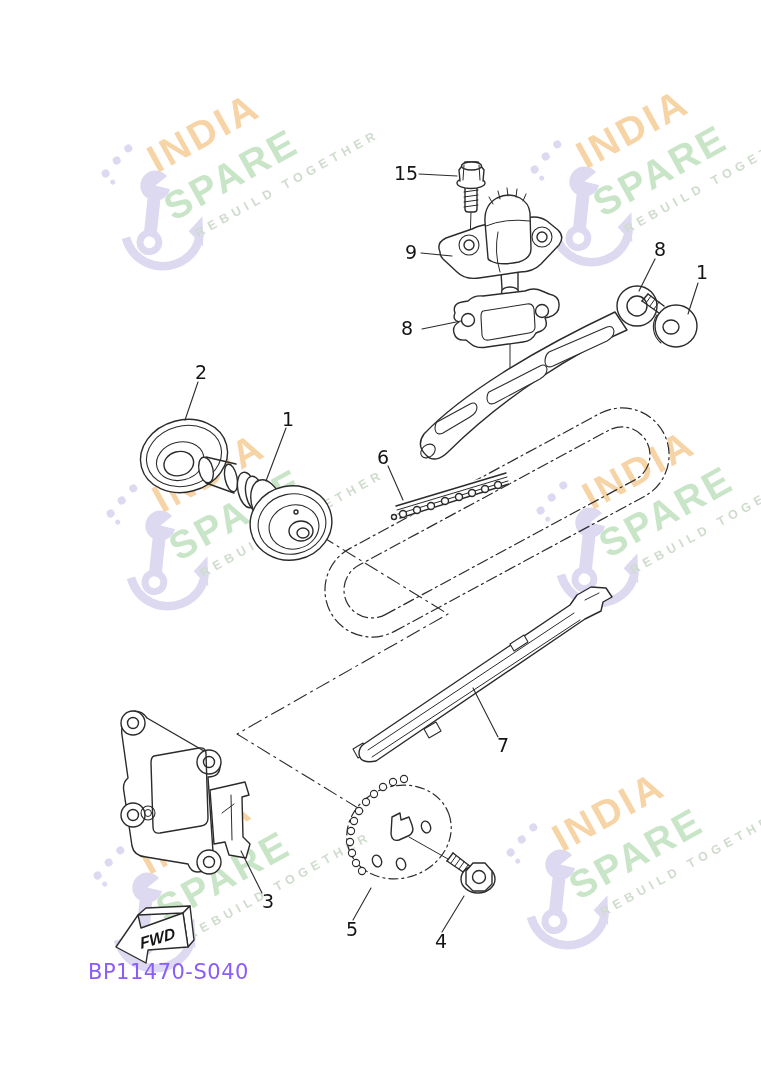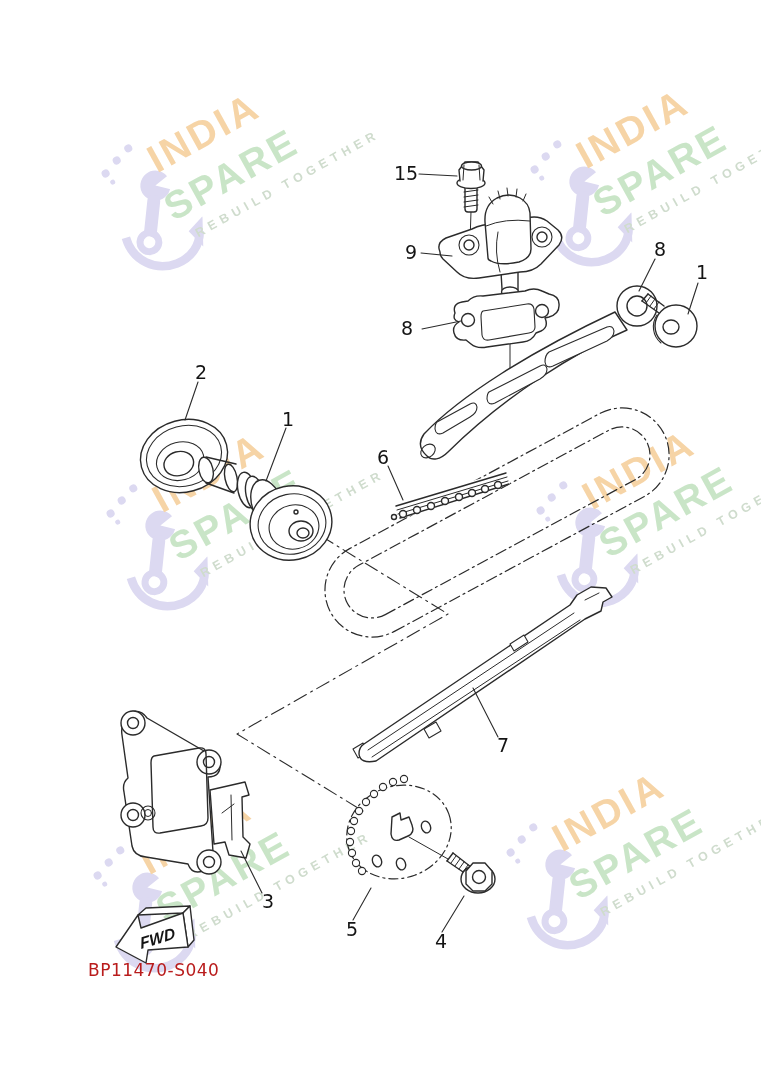--- a/index.html
+++ b/index.html
@@ -17,21 +17,21 @@
   .wm-spare{left:66px;top:50px;color:var(--wm-line2);}
   .wm-tagline{position:absolute;left:80px;top:98px;font-size:12.5px;font-weight:bold;
               letter-spacing:5px;color:var(--wm-tagline);white-space:nowrap;}
   .wm-iconbox{position:absolute;left:8px;top:18px;width:86px;height:112px;}
   .wm-dotsbox{position:absolute;left:22px;top:-8px;width:56px;height:30px;}
   
   svg.diagram{position:absolute;left:0;top:0;z-index:2;}
   .callout{position:absolute;z-index:3;transform:translate(-50%,-50%);
            font-family:"DejaVu Sans",sans-serif;font-size:19px;font-weight:500;color:#141414;}
   .drawing-code{position:absolute;left:88px;top:960px;z-index:3;
-                font-family:"DejaVu Sans",sans-serif;font-size:17px;letter-spacing:0.5px;color:#b91c1c;}
+                font-family:"DejaVu Sans",sans-serif;font-size:21px;letter-spacing:0.5px;color:#8b5cf6;}
 </style>
 </head>
 <body>
 
 <div class="page">
 
   <div class="wm" style="left:98px;top:108px">
     <div class="wm-dotsbox"><svg width="56" height="30" viewBox="0 0 56 30">
           <circle cx="8" cy="16" r="4" fill="var(--wm-icon)"></circle>
           <circle cx="24" cy="10" r="4" fill="var(--wm-icon)"></circle>

